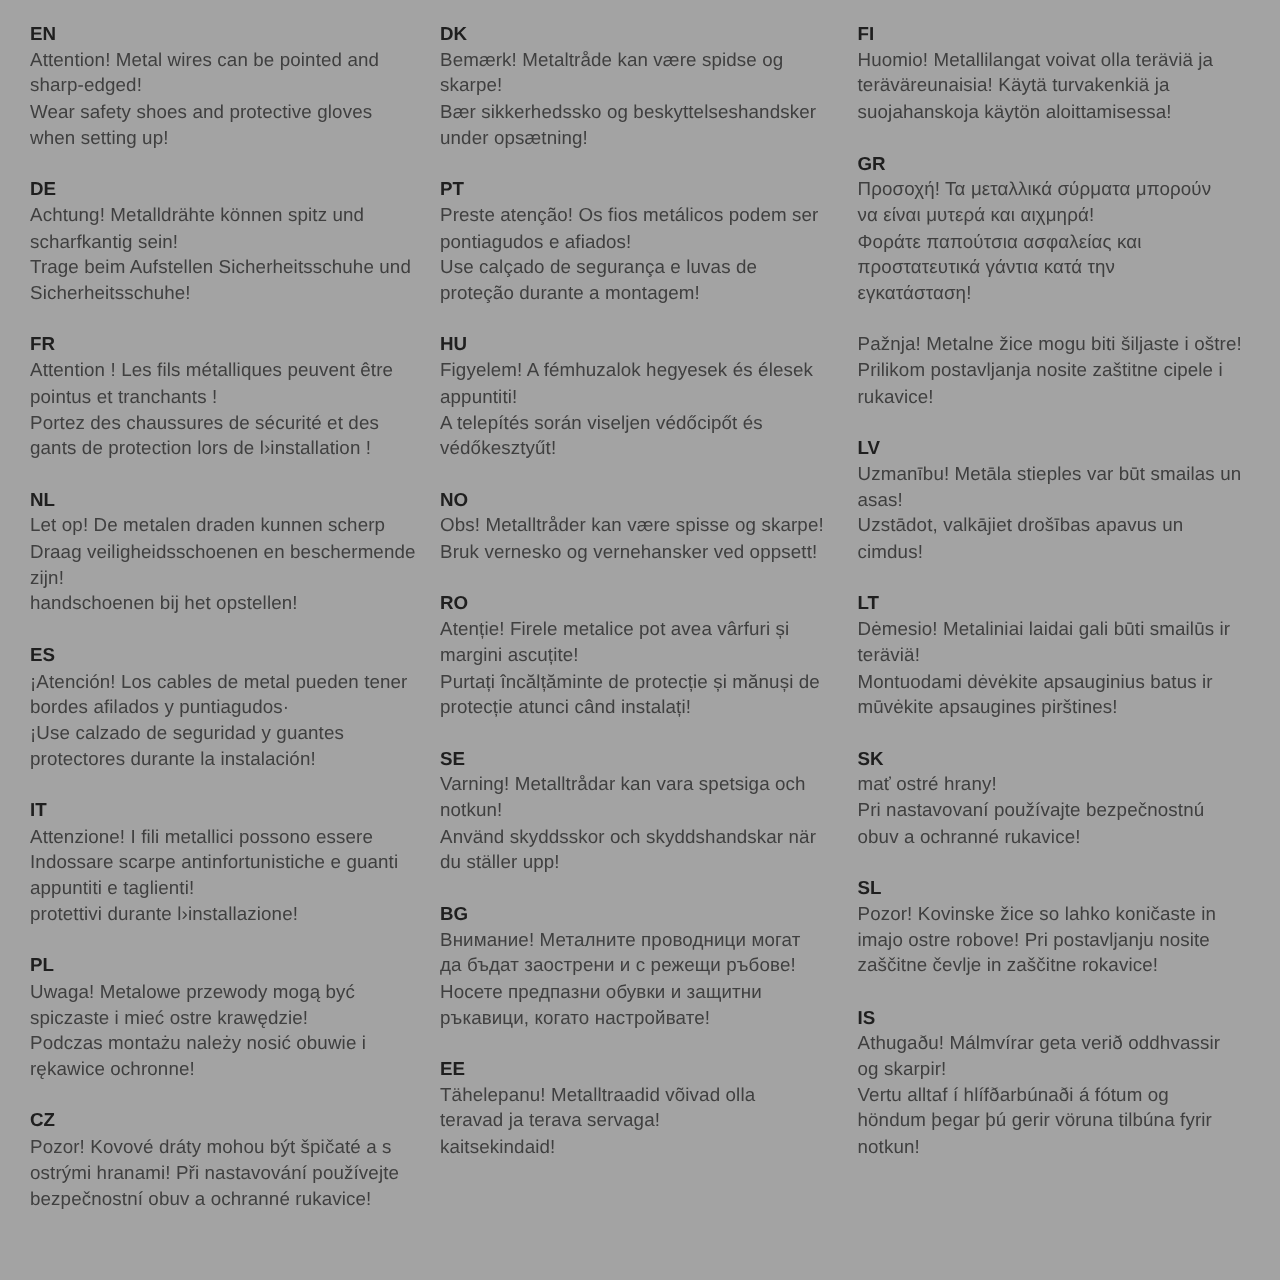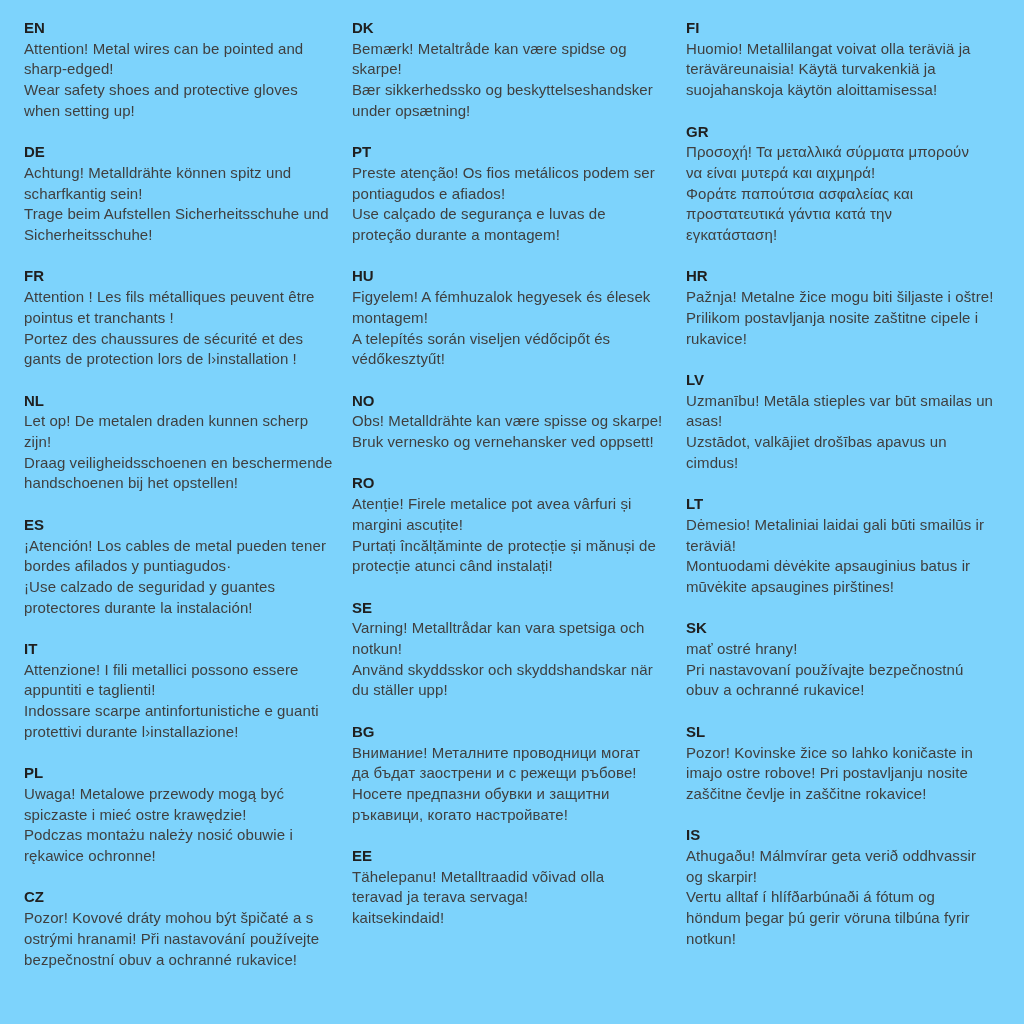--- a/index.html
+++ b/index.html
@@ -37,21 +37,21 @@
     white-space: nowrap;
   }
   .warning-line {
     white-space: nowrap;
     letter-spacing: 0.1px;
   }
 </style>
 </head>
 <body>
 
-<div id="document-page" style="background: #7dd3fc;">
+<div id="document-page" style="background: #a3a3a3;">
     <div class="column col-0">
       <section class="lang-section">
         <div class="lang-code">EN</div>
         <div class="warning-line">Attention! Metal wires can be pointed and</div>
         <div class="warning-line">sharp-edged!</div>
         <div class="warning-line">Wear safety shoes and protective gloves</div>
         <div class="warning-line">when setting up!</div>
       </section>
       <section class="lang-section">
         <div class="lang-code">DE</div>
@@ -63,36 +63,36 @@
       <section class="lang-section">
         <div class="lang-code">FR</div>
         <div class="warning-line">Attention ! Les fils métalliques peuvent être</div>
         <div class="warning-line">pointus et tranchants !</div>
         <div class="warning-line">Portez des chaussures de sécurité et des</div>
         <div class="warning-line">gants de protection lors de l›installation !</div>
       </section>
       <section class="lang-section">
         <div class="lang-code">NL</div>
         <div class="warning-line">Let op! De metalen draden kunnen scherp</div>
+        <div class="warning-line">Draag veiligheidsschoenen en beschermende</div>
         <div class="warning-line">zijn!</div>
-        <div class="warning-line">Draag veiligheidsschoenen en beschermende</div>
         <div class="warning-line">handschoenen bij het opstellen!</div>
       </section>
       <section class="lang-section">
         <div class="lang-code">ES</div>
         <div class="warning-line">¡Atención! Los cables de metal pueden tener</div>
         <div class="warning-line">bordes afilados y puntiagudos·</div>
         <div class="warning-line">¡Use calzado de seguridad y guantes</div>
         <div class="warning-line">protectores durante la instalación!</div>
       </section>
       <section class="lang-section">
         <div class="lang-code">IT</div>
         <div class="warning-line">Attenzione! I fili metallici possono essere</div>
+        <div class="warning-line">Indossare scarpe antinfortunistiche e guanti</div>
         <div class="warning-line">appuntiti e taglienti!</div>
-        <div class="warning-line">Indossare scarpe antinfortunistiche e guanti</div>
         <div class="warning-line">protettivi durante l›installazione!</div>
       </section>
       <section class="lang-section">
         <div class="lang-code">PL</div>
         <div class="warning-line">Uwaga! Metalowe przewody mogą być</div>
         <div class="warning-line">spiczaste i mieć ostre krawędzie!</div>
         <div class="warning-line">Podczas montażu należy nosić obuwie i</div>
         <div class="warning-line">rękawice ochronne!</div>
       </section>
       <section class="lang-section">
@@ -113,27 +113,27 @@
       <section class="lang-section">
         <div class="lang-code">PT</div>
         <div class="warning-line">Preste atenção! Os fios metálicos podem ser</div>
         <div class="warning-line">pontiagudos e afiados!</div>
         <div class="warning-line">Use calçado de segurança e luvas de</div>
         <div class="warning-line">proteção durante a montagem!</div>
       </section>
       <section class="lang-section">
         <div class="lang-code">HU</div>
         <div class="warning-line">Figyelem! A fémhuzalok hegyesek és élesek</div>
-        <div class="warning-line">montagem!</div>
+        <div class="warning-line">appuntiti!</div>
         <div class="warning-line">A telepítés során viseljen védőcipőt és</div>
         <div class="warning-line">védőkesztyűt!</div>
       </section>
       <section class="lang-section">
         <div class="lang-code">NO</div>
-        <div class="warning-line">Obs! Metalldrähte kan være spisse og skarpe!</div>
+        <div class="warning-line">Obs! Metalltråder kan være spisse og skarpe!</div>
         <div class="warning-line">Bruk vernesko og vernehansker ved oppsett!</div>
       </section>
       <section class="lang-section">
         <div class="lang-code">RO</div>
         <div class="warning-line">Atenție! Firele metalice pot avea vârfuri și</div>
         <div class="warning-line">margini ascuțite!</div>
         <div class="warning-line">Purtați încălțăminte de protecție și mănuși de</div>
         <div class="warning-line">protecție atunci când instalați!</div>
       </section>
       <section class="lang-section">
@@ -166,21 +166,20 @@
       </section>
       <section class="lang-section">
         <div class="lang-code">GR</div>
         <div class="warning-line">Προσοχή! Τα μεταλλικά σύρματα μπορούν</div>
         <div class="warning-line">να είναι μυτερά και αιχμηρά!</div>
         <div class="warning-line">Φοράτε παπούτσια ασφαλείας και</div>
         <div class="warning-line">προστατευτικά γάντια κατά την</div>
         <div class="warning-line">εγκατάσταση!</div>
       </section>
       <section class="lang-section">
-        <div class="lang-code">HR</div>
         <div class="warning-line">Pažnja! Metalne žice mogu biti šiljaste i oštre!</div>
         <div class="warning-line">Prilikom postavljanja nosite zaštitne cipele i</div>
         <div class="warning-line">rukavice!</div>
       </section>
       <section class="lang-section">
         <div class="lang-code">LV</div>
         <div class="warning-line">Uzmanību! Metāla stieples var būt smailas un</div>
         <div class="warning-line">asas!</div>
         <div class="warning-line">Uzstādot, valkājiet drošības apavus un</div>
         <div class="warning-line">cimdus!</div>

